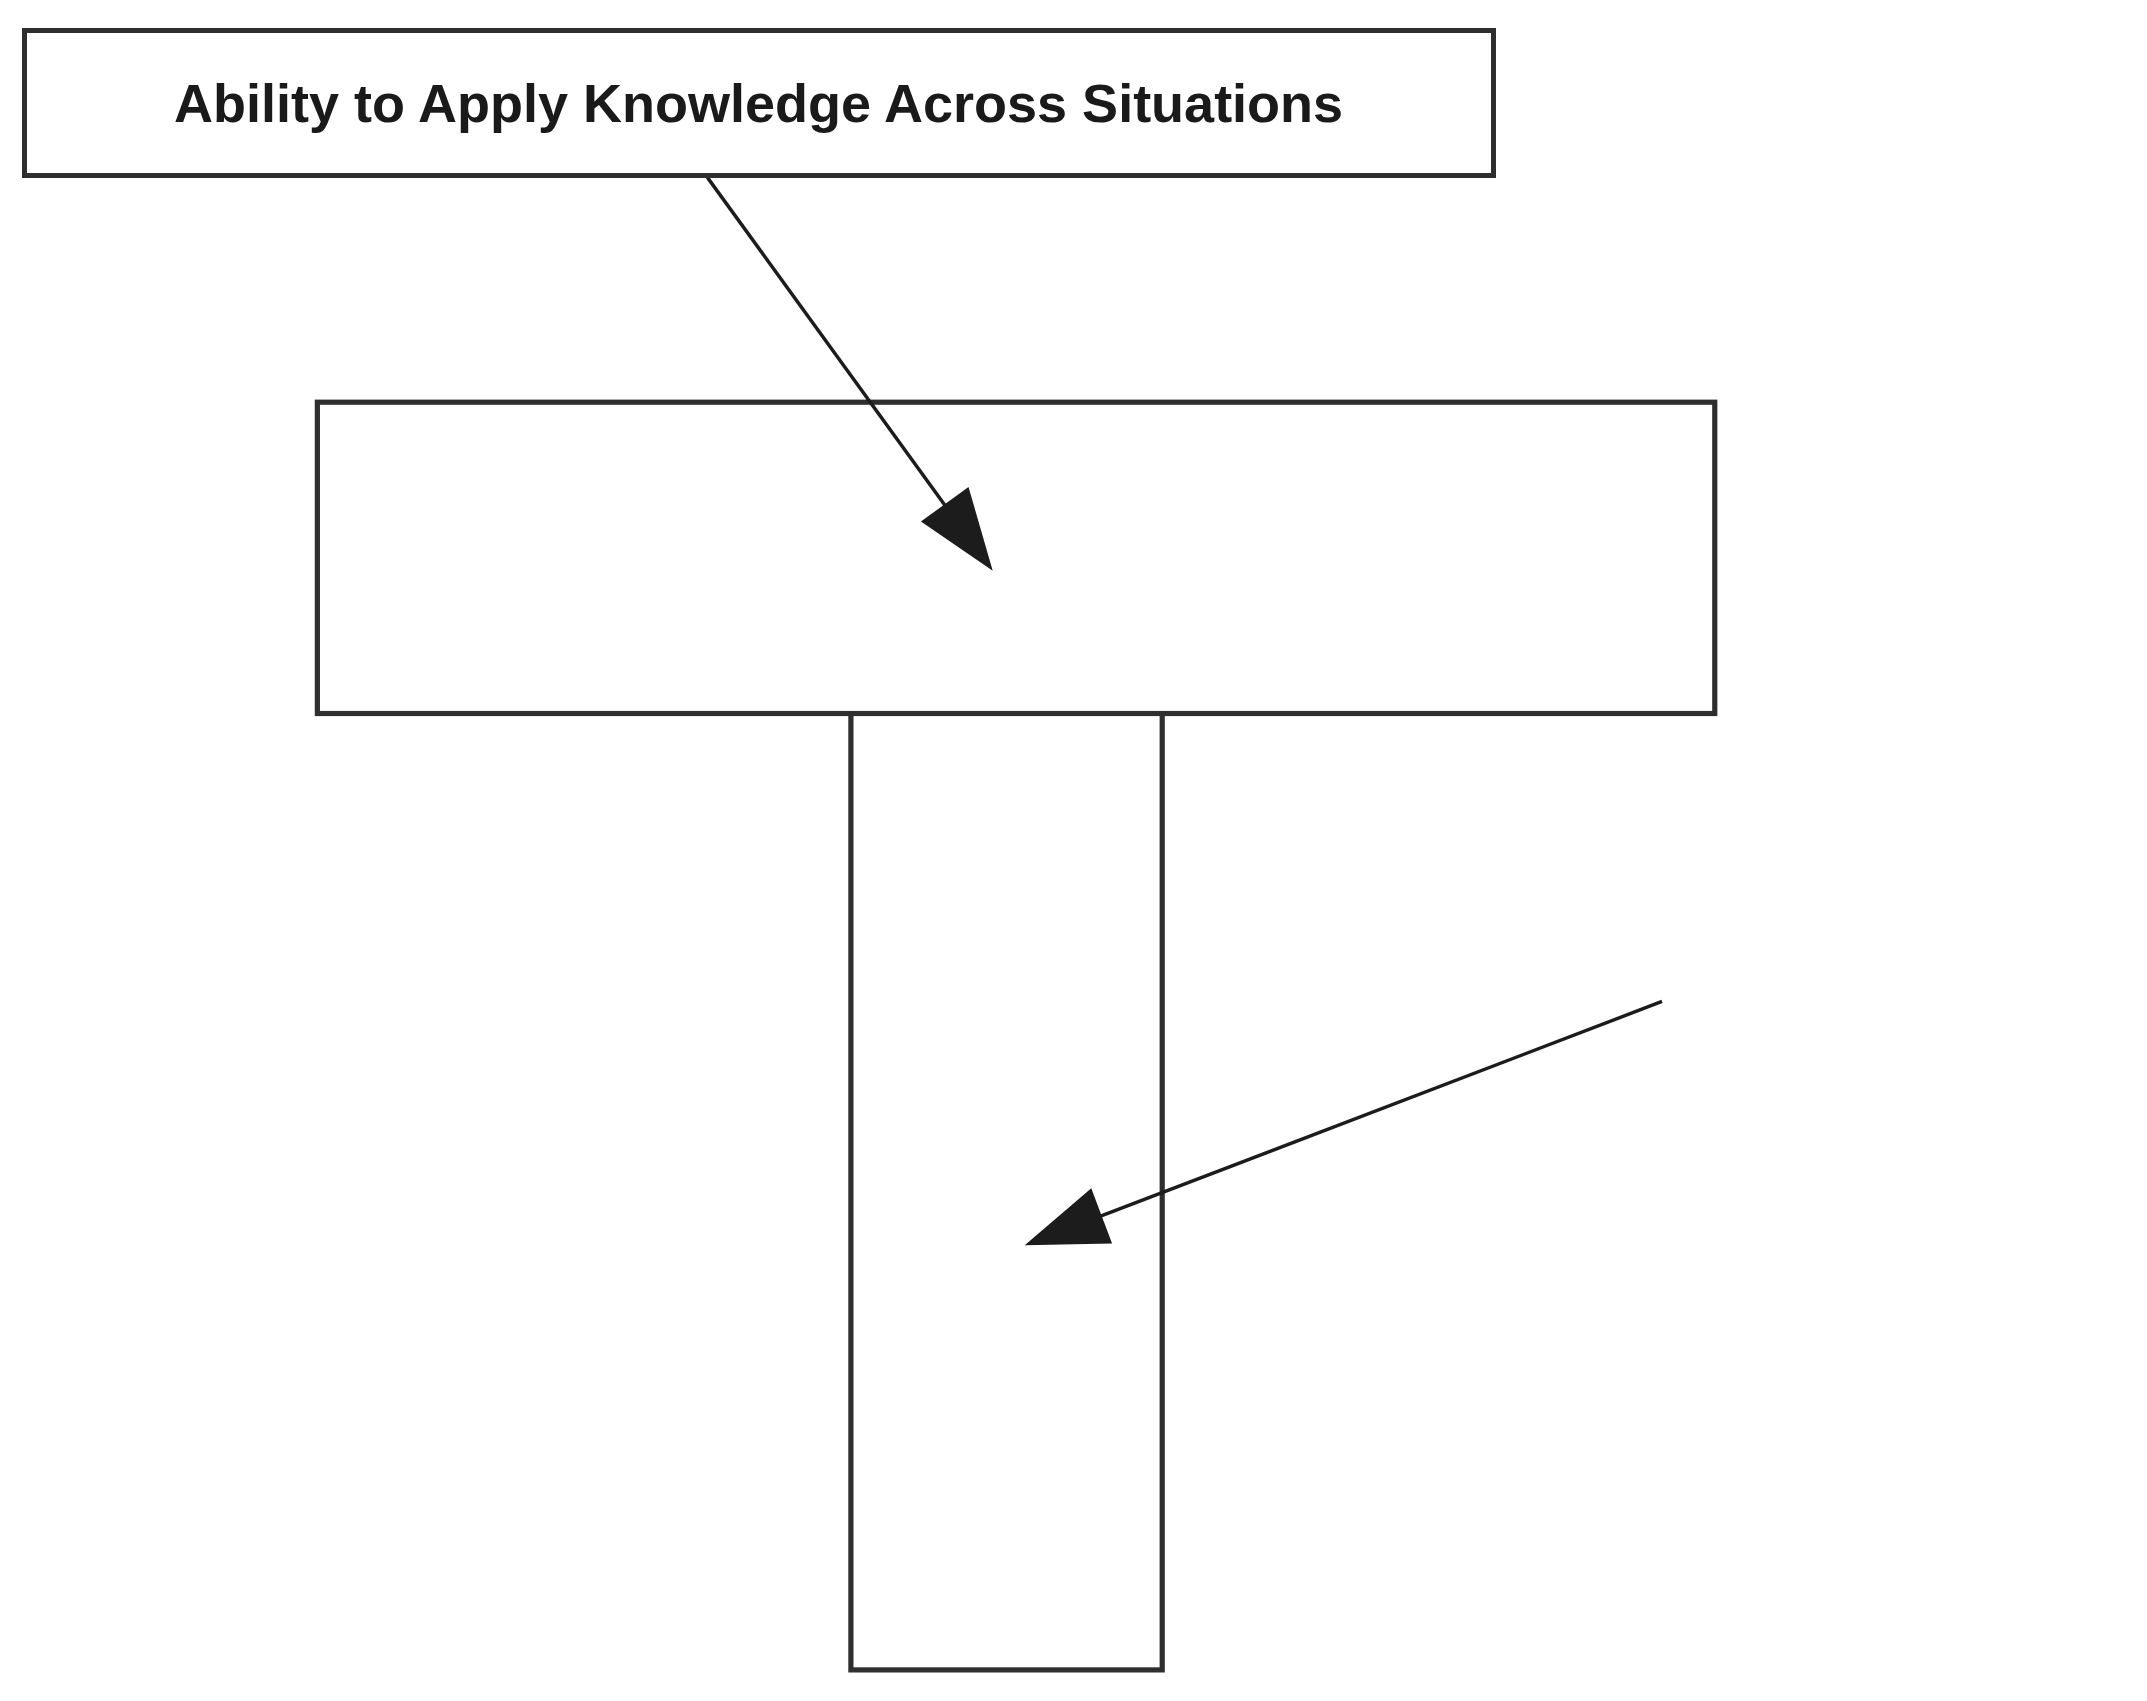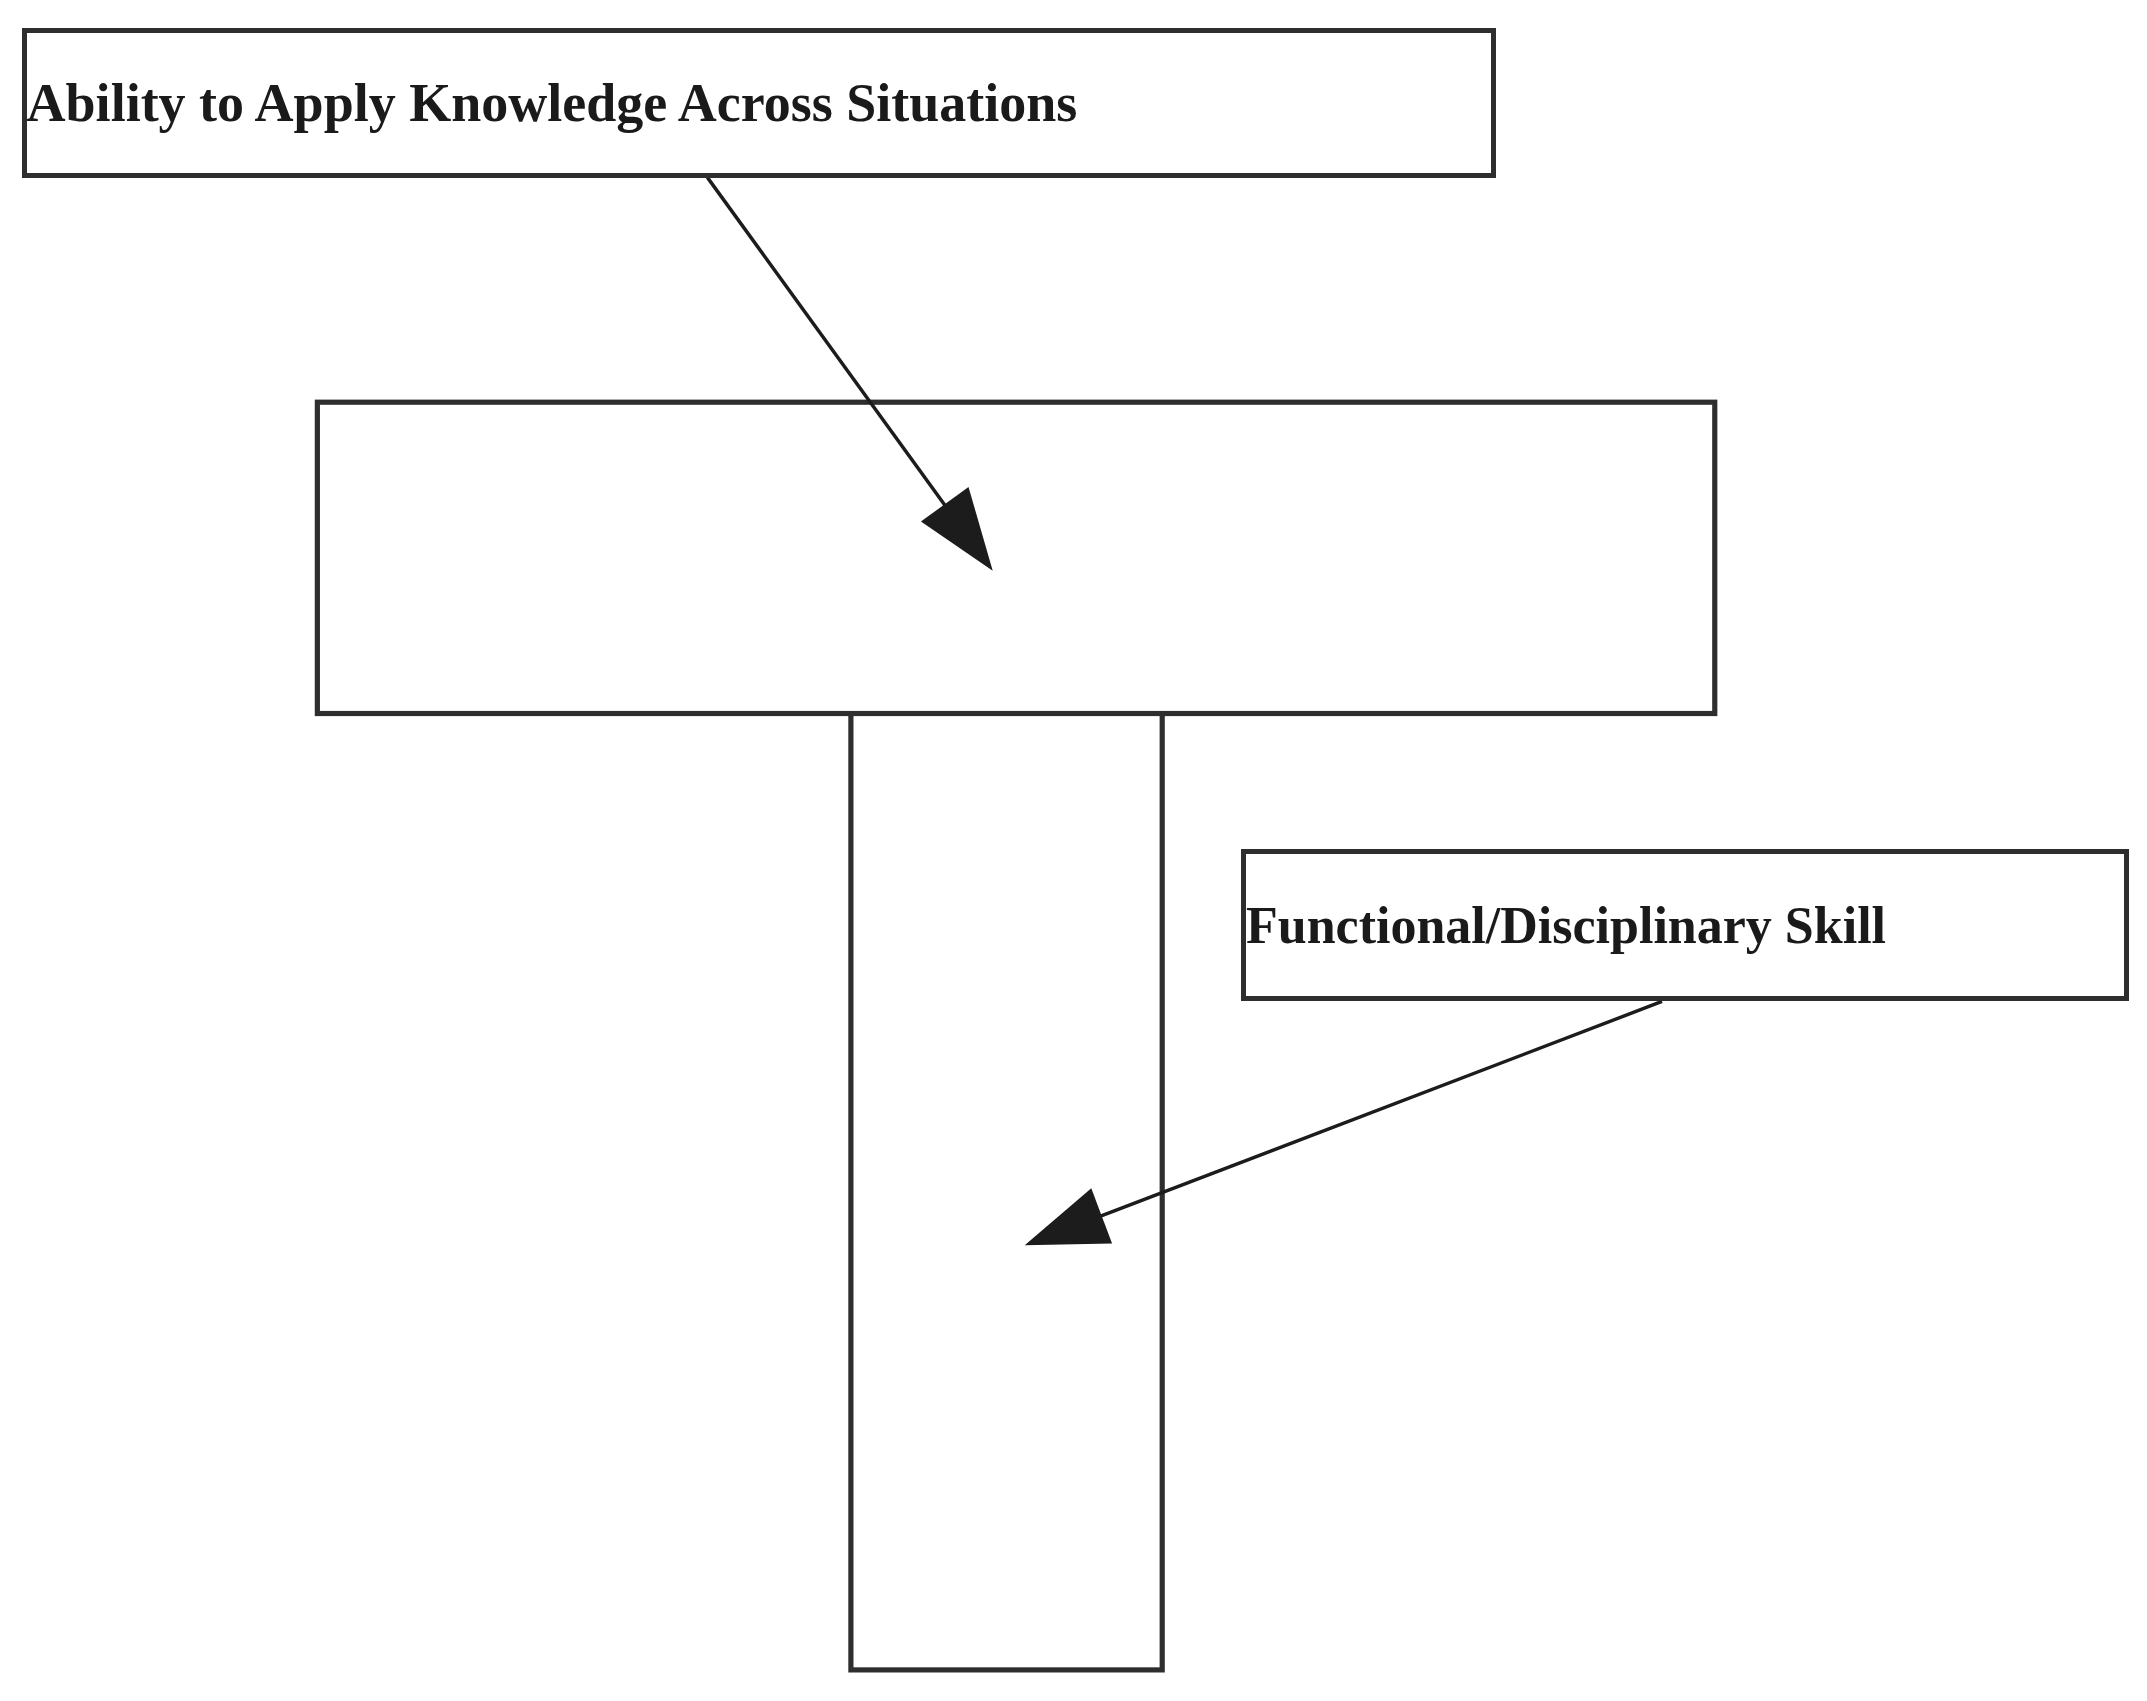--- a/index.html
+++ b/index.html
@@ -35,26 +35,25 @@
     fill: var(--arrow-color, #1c1c1c);
     stroke: none;
   }
   .label-box {
     position: absolute;
     box-sizing: border-box;
     background: var(--background-color, #ffffff);
     border: 5.2px solid var(--stroke-color, #2e2e2e);
     display: flex;
     align-items: center;
-    justify-content: flex-start;
+    justify-content: center;
     color: var(--text-color, #1a1a1a);
     font-weight: bold;
     white-space: nowrap;
     text-align: center;
-    font-family: Liberation Serif, serif;
   }
   .label-box.top {
     left: 21.6px;
     top: 28px;
     width: 1474px;
     height: 150px;
     font-size: 54px;
   }
   .label-box.right {
     left: 1241px;
@@ -79,18 +78,15 @@
     <polygon class="arrowhead" points="1148,660 1065,603 1120,563"></polygon>
 
     <line class="connector" x1="1922" y1="1158" x2="1250" y2="1415"></line>
     <polygon class="arrowhead" points="1185,1440 1262,1374 1286,1438"></polygon>
   </svg>
 
   <div class="label-box top">
     <span>Ability to Apply Knowledge Across Situations</span>
   </div>
 
-  <div class="label-box right">
-    <span>Functional/Disciplinary Skill</span>
-  </div>
 
 </div>
 
 
 </body></html>

